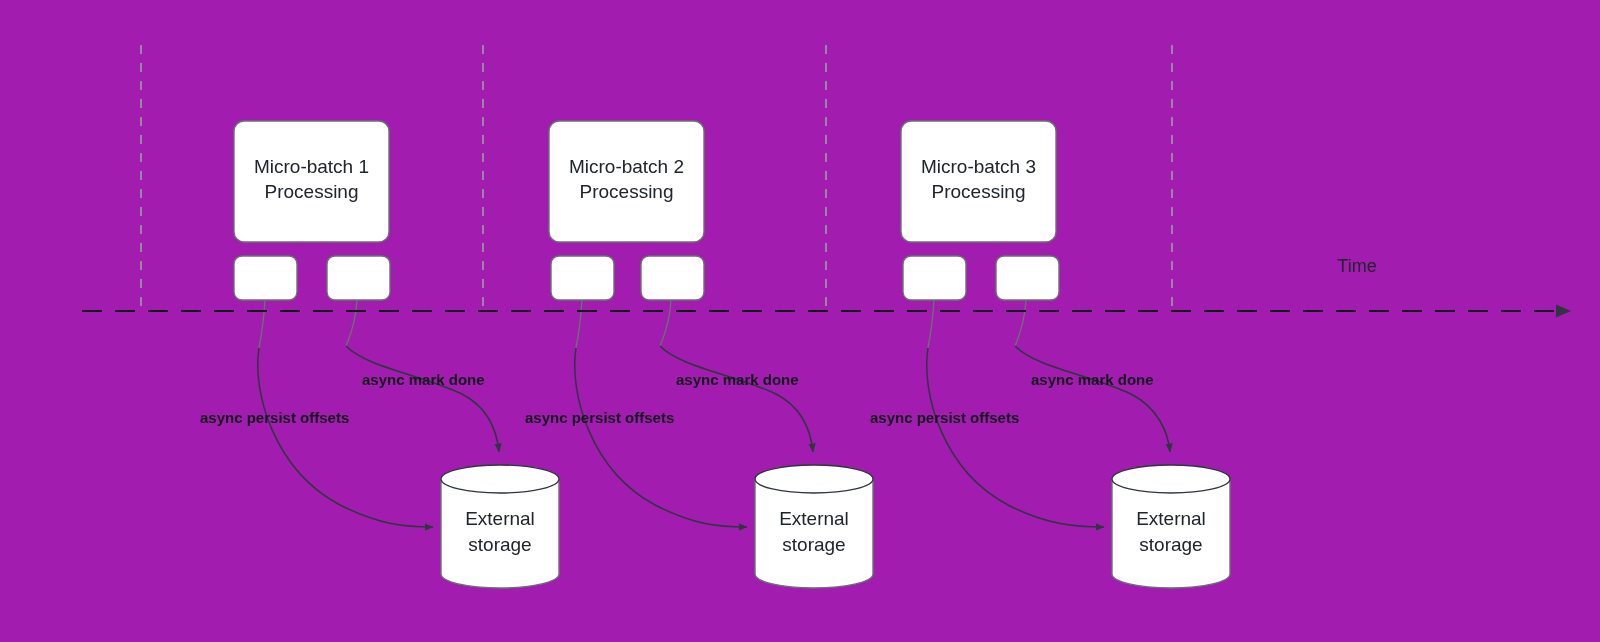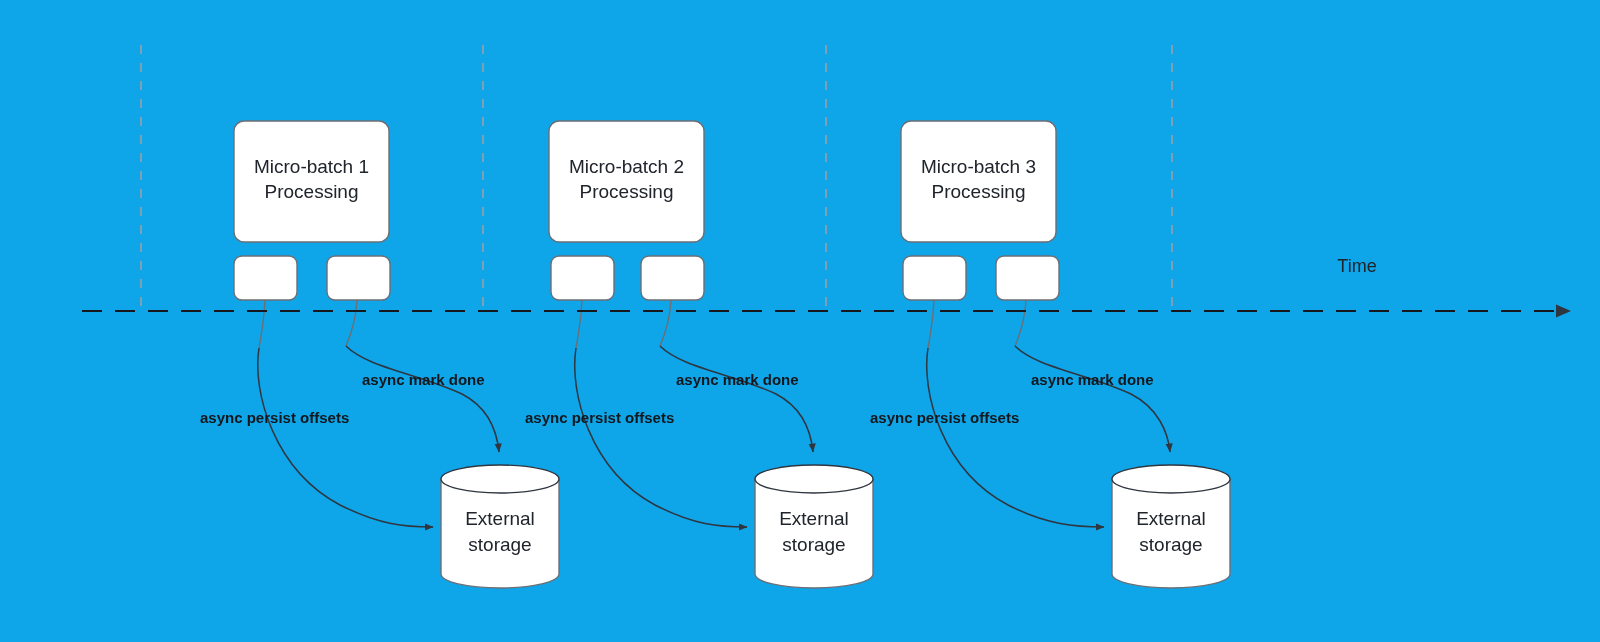--- a/index.html
+++ b/index.html
@@ -7,21 +7,21 @@
     padding: 0;
     background: #ffffff;
   }
   body {
     font-family: "Liberation Sans", sans-serif;
   }
   #canvas {
     position: relative;
     width: 1600px;
     height: 642px;
-    background: #0ea5e9;
+    background: #a21caf;
     overflow: hidden;
   }
   #diagram-svg {
     position: absolute;
     left: 0;
     top: 0;
     width: 1600px;
     height: 642px;
   }
   .shape-stroke {

